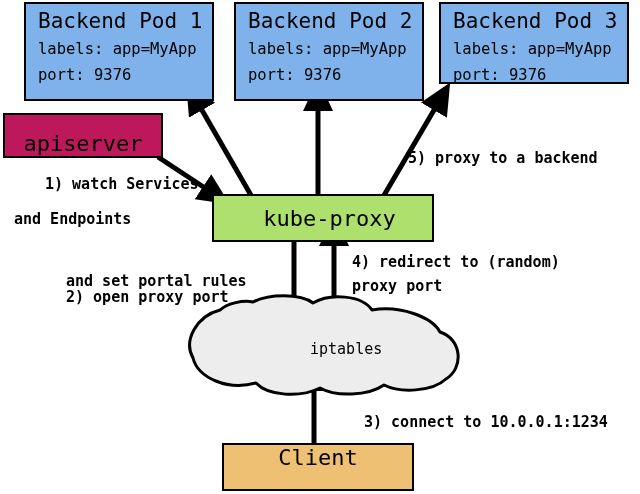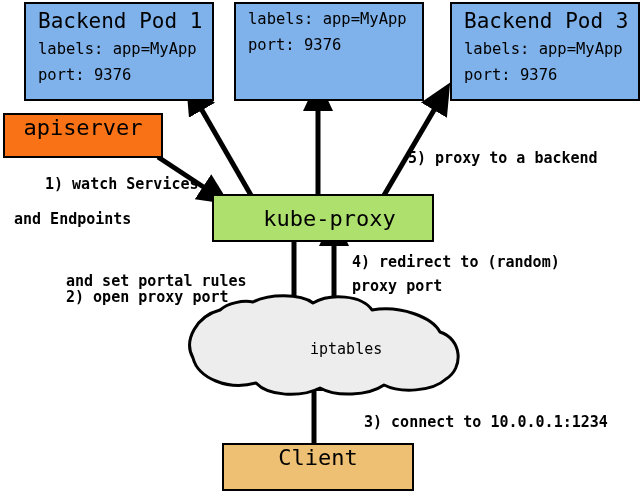--- a/index.html
+++ b/index.html
@@ -45,23 +45,23 @@
     white-space: nowrap;
   }
   .pod-line {
     font-family: "DejaVu Sans Mono", monospace;
     font-size: 15.5px;
     line-height: 26px;
     color: #000000;
     white-space: nowrap;
   }
   .apiserver-box {
-    background: #f97316;
+    background: #be185d;
     display: flex;
-    align-items: flex-start;
+    align-items: flex-end;
     justify-content: center;
   }
   .apiserver-label {
     font-family: "DejaVu Sans Mono", monospace;
     font-size: 22px;
     color: #000000;
     white-space: nowrap;
   }
   .kubeproxy-box {
     background: #aee06e;
@@ -146,25 +146,26 @@
              C 228 303, 243 300, 253 302 Z" fill="#ededed" stroke="#000000" stroke-width="3" stroke-linejoin="round"></path>
   </svg>
 
   <div class="node-box pod-box" style="left:24px; top:2px; width:190px; height:99px;">
     <div class="pod-title">Backend Pod 1</div>
     <div class="pod-line">labels: app=MyApp</div>
     <div class="pod-line">port: 9376</div>
   </div>
 
   <div class="node-box pod-box" style="left:234px; top:2px; width:190px; height:99px;">
+    <div class="pod-title">Backend Pod 2</div>
     <div class="pod-line">labels: app=MyApp</div>
     <div class="pod-line">port: 9376</div>
   </div>
 
-  <div class="node-box pod-box" style="left:450px; top:2px; width:190px; height:99px;">
+  <div class="node-box pod-box" style="left:439px; top:2px; width:190px; height:82px;">
     <div class="pod-title">Backend Pod 3</div>
     <div class="pod-line">labels: app=MyApp</div>
     <div class="pod-line">port: 9376</div>
   </div>
 
   <div class="node-box apiserver-box" style="left:3px; top:113px; width:160px; height:45px;">
     <span class="apiserver-label">apiserver</span>
   </div>
 
   <div class="node-box kubeproxy-box" style="left:212px; top:194px; width:222px; height:48px;padding-left:13px;">

